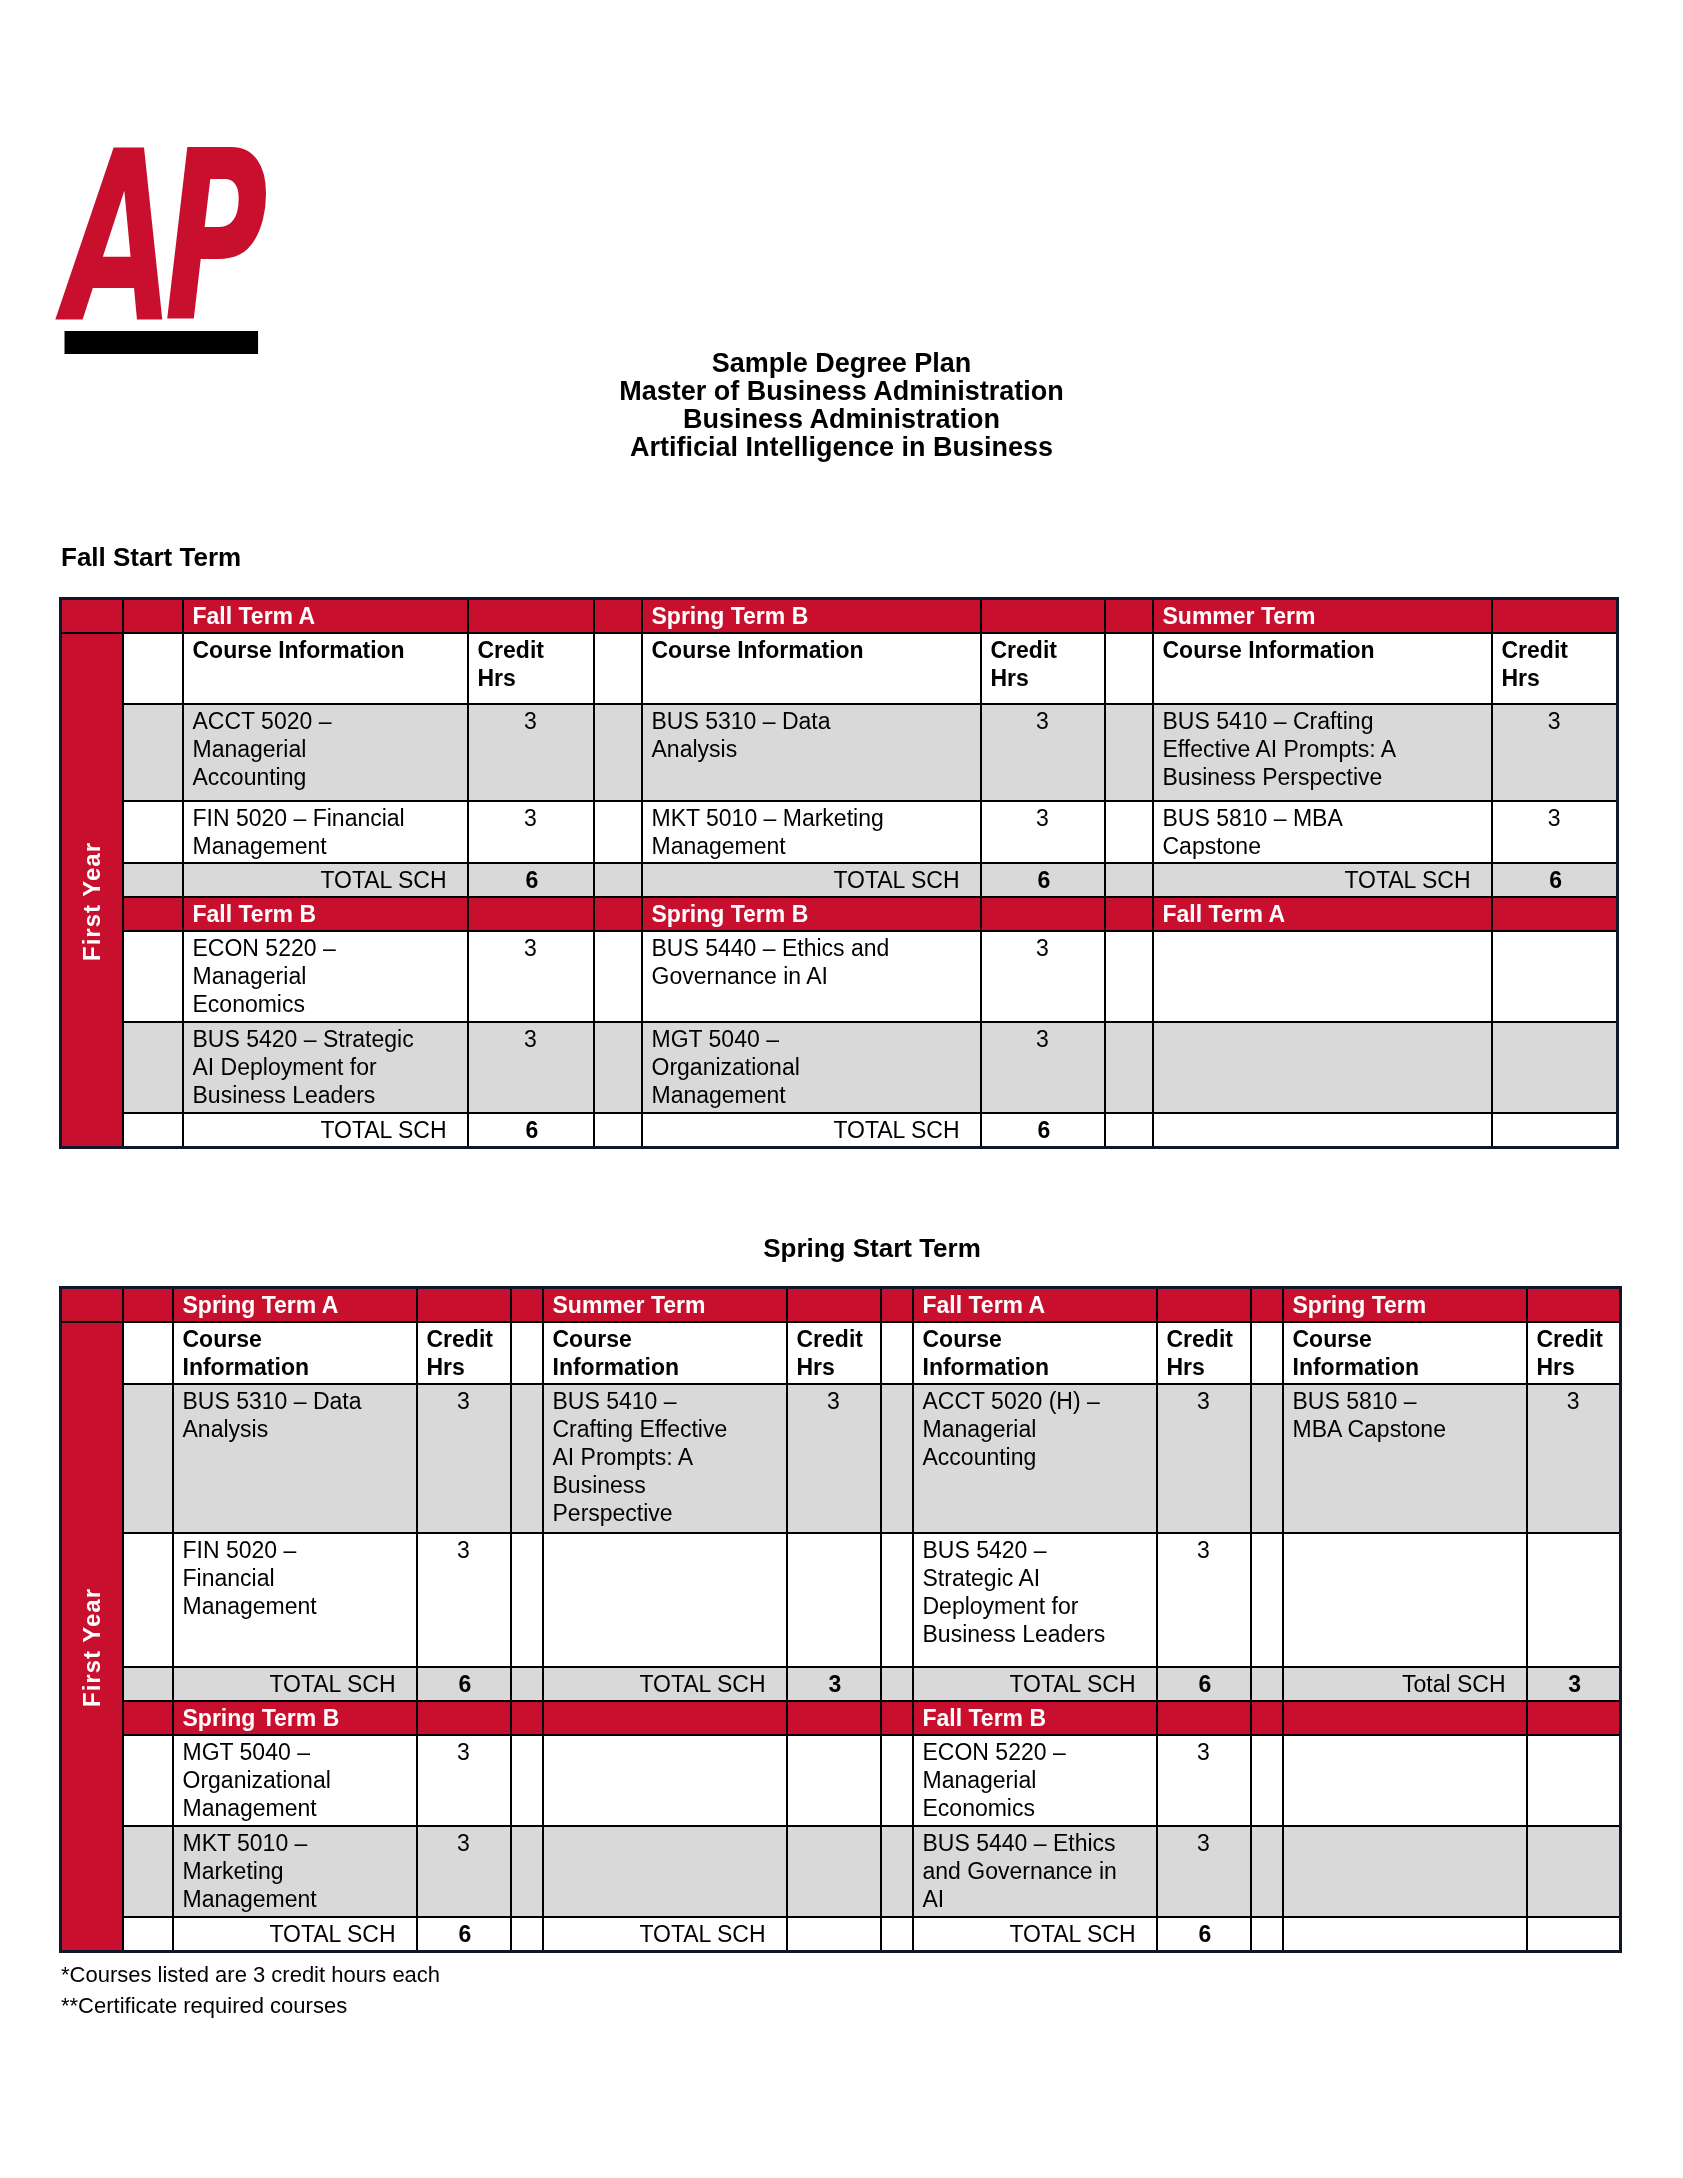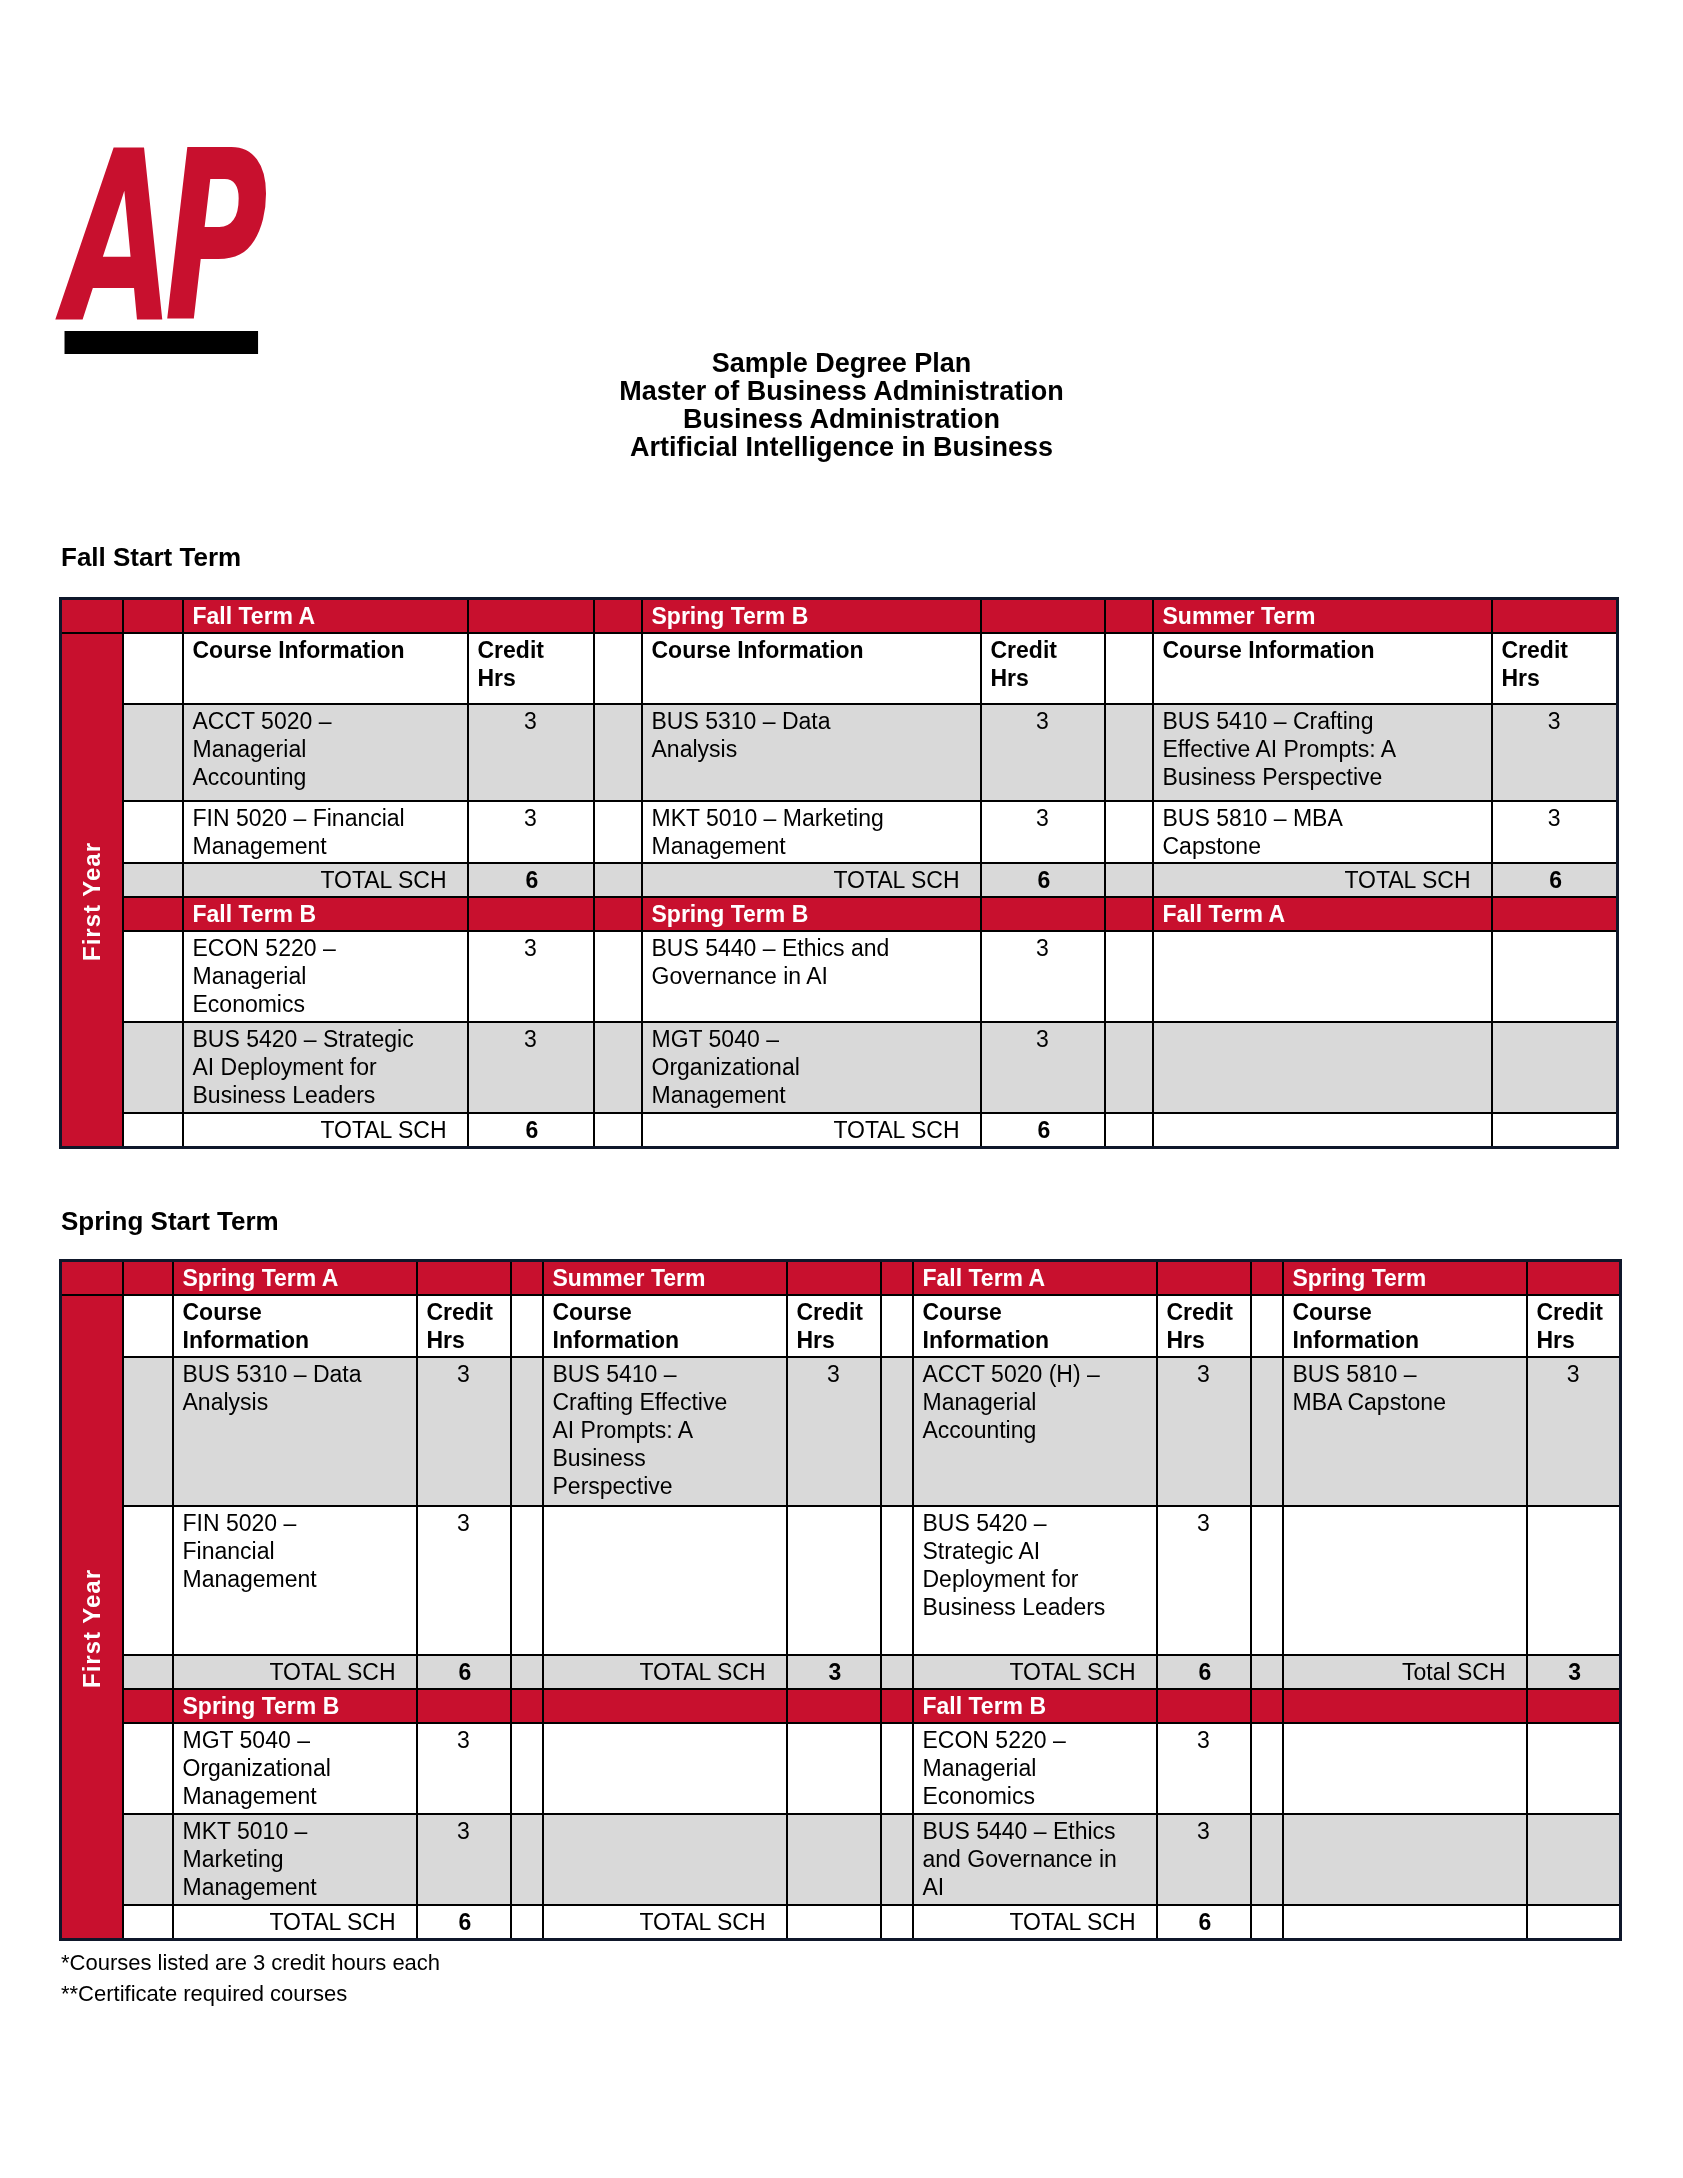--- a/index.html
+++ b/index.html
@@ -5,21 +5,21 @@
   html,body{margin:0;padding:0;background:#fff;}
   .page{width:1683px;height:2178px;background:#ffffff;position:relative;
         font-family:"Liberation Sans",sans-serif;color:#000;overflow:hidden;}
   .logo-wrap{margin-top:145px;height:186px;display:flex;align-items:center;justify-content:flex-start;text-decoration:underline;}
   .logo-text{font-family:"DejaVu Sans",sans-serif;font-weight:bold;font-style:oblique;
              font-size:236px;line-height:186px;color:#C8102E;
              transform:scaleX(0.60);letter-spacing:-0.07em;}
   .title-block{margin-top:18px;text-align:center;font-weight:bold;font-size:27px;line-height:28px;}
   .section-heading{font-size:26px;font-weight:bold;margin:0 0 0 61px;}
   .heading-fall{margin-top:81px;}
-  .heading-spring{margin-top:57px;}
+  .heading-spring{margin-top:84px;text-align:center;}
   .degree-table{border-collapse:collapse;table-layout:fixed;margin:24px 0 0 59px;
                 border:3px solid #0f172a;}
   .degree-table td{border:2px solid #000;font-size:23px;line-height:28px;vertical-align:top;
                    padding:2px 6px 2px 9px;white-space:pre-line;overflow:hidden;word-wrap:break-word;}
   tr.rowred td{background:#C8102E;}
   tr.rowgray td{background:#D9D9D9;}
   td.credit{text-align:center;padding-left:2px;padding-right:2px;}
   td.thc{font-weight:bold;}
   td.term{color:#fff;font-weight:bold;vertical-align:middle;}
   td.total-label{text-align:right;font-weight:normal;vertical-align:middle;padding-right:20px;}
@@ -259,21 +259,21 @@
       <td></td>
       <td>ACCT 5020 (H) –
 Managerial
 Accounting</td>
       <td class="credit">3</td>
       <td></td>
       <td>BUS 5810 –
 MBA Capstone</td>
       <td class="credit">3</td>
     </tr>
-    <tr style="height:149px">
+    <tr style="height:134px">
       <td></td>
       <td>FIN 5020 –
 Financial
 Management</td>
       <td class="credit">3</td>
       <td></td>
       <td></td>
       <td class="credit"></td>
       <td></td>
       <td>BUS 5420 –

